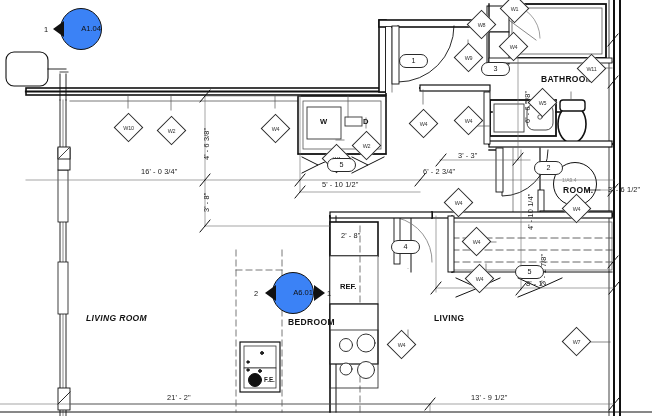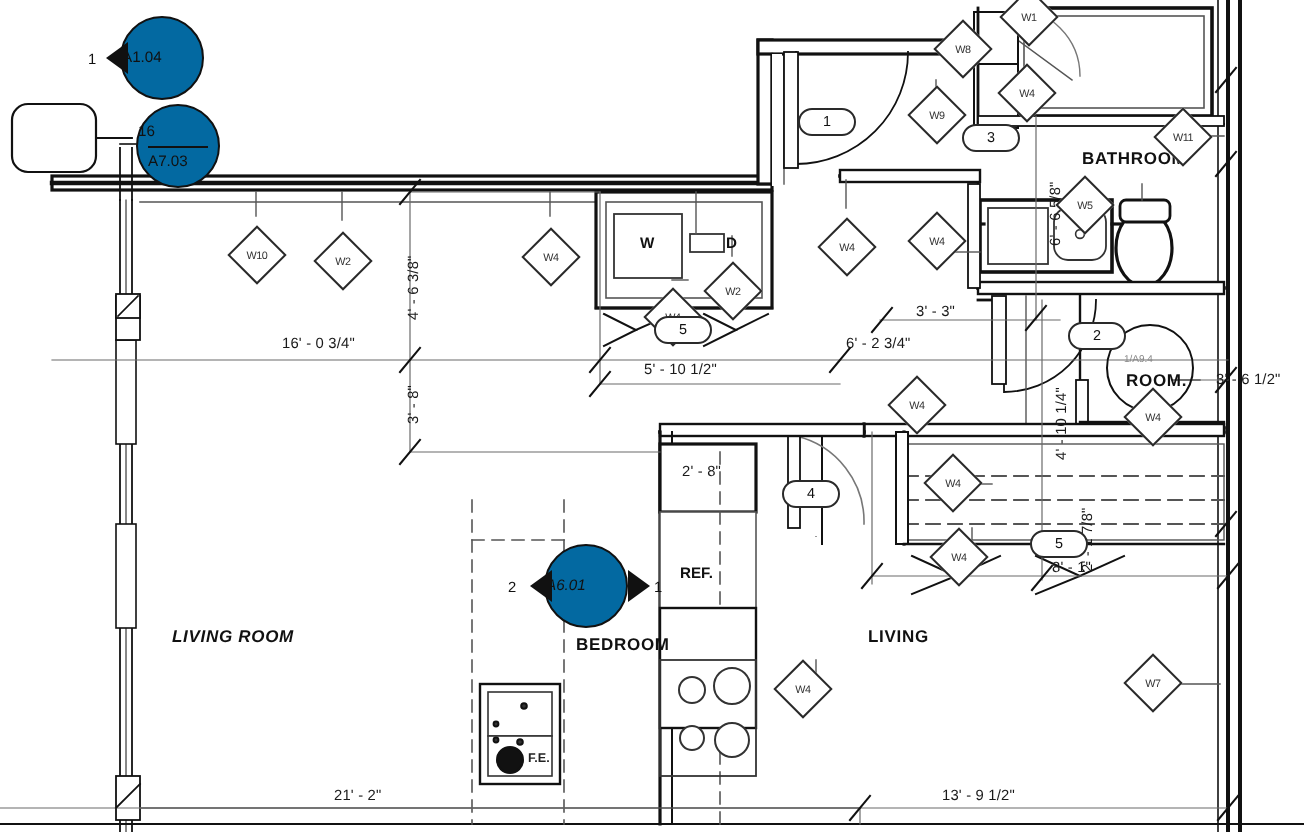--- a/index.html
+++ b/index.html
@@ -73,23 +73,23 @@
     color:#111111;
     font-family:"Liberation Sans", sans-serif;
   }
 
   
   .callout{
     position:absolute;
     width:42px;height:42px;
     border:1.4px solid #111111;
     border-radius:50%;
-    background:#0369a1;
+    background:#3b82f6;
     box-sizing:border-box;
-    text-align:left;
+    text-align:right;
     font-family:"Liberation Sans", sans-serif;
     color:#111111;
   }
   .callout .c1{font-size:7.6px;line-height:1;padding-top:12px;}
   .callout .c2{font-size:7.6px;line-height:1;padding-top:3px;border-top:1.1px solid #111;margin:3px 5px 0 5px;}
   .callout.single .c1{padding-top:16px;}
   .cnum{
     position:absolute;
     font-size:7.4px;
     color:#111111;
@@ -444,26 +444,22 @@
   <div class="dtag" style="left:534px;top:161px;">2</div>
   <div class="dtag" style="left:391px;top:240px;">4</div>
   <div class="dtag" style="left:515px;top:265px;">5</div>
 
   <div class="callout single" style="left:60px;top:8px;">
     <div class="c1">A1.04</div>
   </div>
   <div class="arrowL" style="left:53px;top:21px;"></div>
   <div class="cnum" style="left:44px;top:25px;">1</div>
 
-  <div class="callout" style="left:68px;top:52px;">
-    <div class="c1" style="padding-top:9px;">16</div>
-    <div class="c2">A7.03</div>
-  </div>
-
-  <div class="callout single" style="left:272px;top:272px;font-style:italic;">
+
+  <div class="callout single" style="left:272px;top:272px;">
     <div class="c1">A6.01</div>
   </div>
   <div class="arrowL" style="left:265px;top:285px;"></div>
   <div class="arrowR" style="left:314px;top:285px;"></div>
   <div class="cnum" style="left:254px;top:289px;">2</div>
   <div class="cnum" style="left:327px;top:289px;">1</div>
 
 </div>
 
 </body></html>

